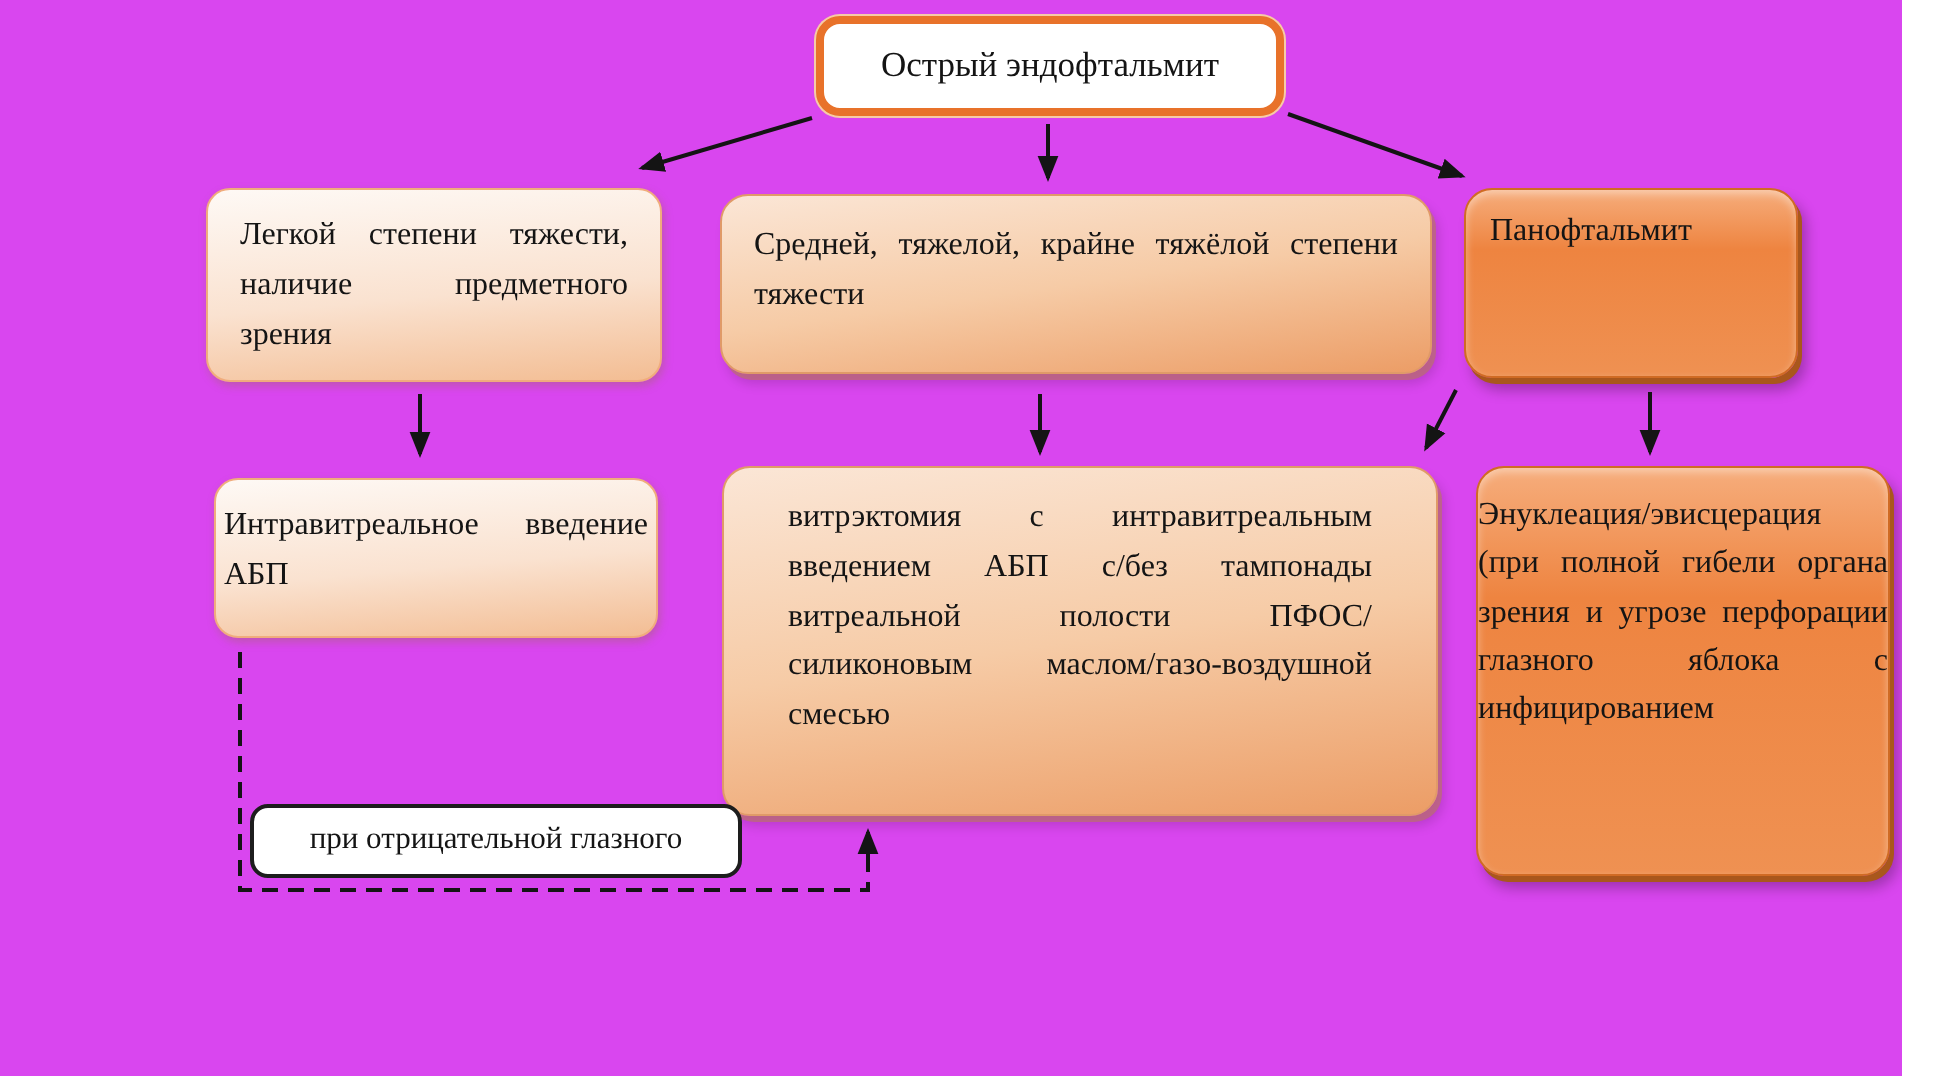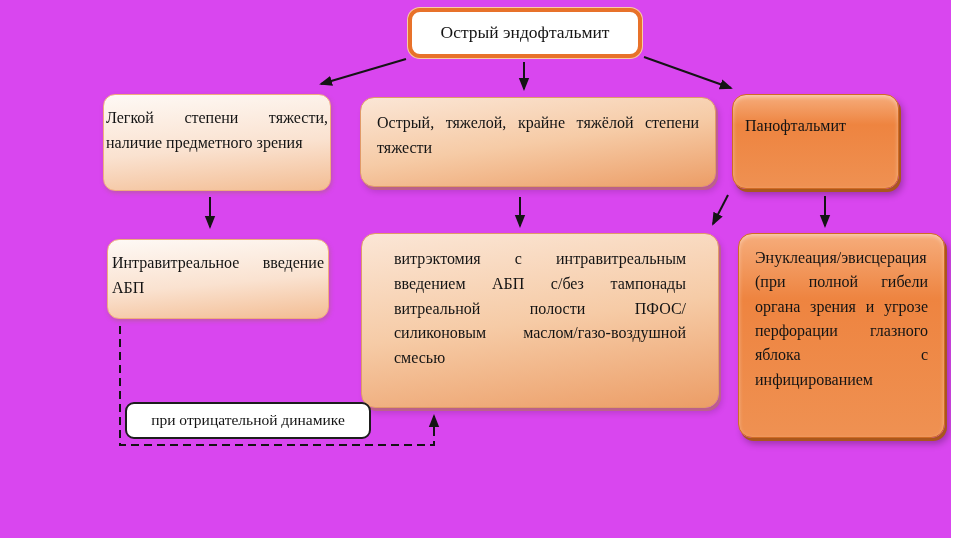--- a/index.html
+++ b/index.html
@@ -44,26 +44,26 @@
     border:1px solid #E09A68;
     border-radius:14px;
     box-shadow:2px 3px 0 0 rgba(185,125,80,.55),3px 5px 6px rgba(0,0,0,.15);
   }
   .dark{
     background:linear-gradient(180deg,#F6AD7C 0%,#EE8440 32%,#EF9152 100%);
     border:1px solid #D06B24;
     border-radius:14px;
     box-shadow:2px 3px 0 0 #A9571C,4px 6px 7px rgba(0,0,0,.28),inset 0 2px 4px rgba(255,255,255,.40);
   }
-  .mild{left:103px;top:94px;width:228px;height:97px;padding:11px 2px;}
+  .mild{left:103px;top:94px;width:228px;height:97px;padding:11px 16px;}
   .moderate{left:360px;top:97px;width:356px;height:90px;padding:13px 16px;}
-  .pan{left:732px;top:94px;width:167px;height:95px;padding:19px 12px;text-align:left;}
+  .pan{left:732px;top:94px;width:167px;height:95px;padding:9px 12px;text-align:left;}
   .intravitreal{left:107px;top:239px;width:222px;height:80px;padding:11px 4px;}
   .vitrectomy{left:361px;top:233px;width:358px;height:175px;padding:13px 32px;}
-  .enucleation{left:738px;top:233px;width:207px;height:205px;padding:12px 16px;line-height:1.52;}
+  .enucleation{left:738px;top:233px;width:207px;height:205px;padding:12px 0;line-height:1.52;}
   .negative{
     left:125px;top:402px;width:246px;height:37px;
     background:#ffffff;
     border:2px solid #1d1d1d;
     border-radius:9px;
     display:flex;align-items:center;justify-content:center;
     font-size:15.5px;
   }
   .connectors{
     position:absolute;left:0;top:0;width:971px;height:538px;
@@ -72,31 +72,31 @@
 </style>
 </head>
 <body>
 
 <div class="canvas">
 
   <div class="node root">Острый эндофтальмит</div>
 
   <div class="node light justify mild">Легкой степени тяжести, наличие предметного зрения</div>
 
-  <div class="node medium justify moderate">Острый, тяжелой, крайне тяжёлой степени тяжести</div>
+  <div class="node medium justify moderate">Средней, тяжелой, крайне тяжёлой степени тяжести</div>
 
   <div class="node dark pan">Панофтальмит</div>
 
   <div class="node light justify intravitreal">Интравитреальное введение АБП</div>
 
   <div class="node medium justify vitrectomy">витрэктомия с интравитреальным введением АБП с/без тампонады витреальной полости ПФОС/силиконовым маслом/газо-воздушной смесью</div>
 
   <div class="node dark justify enucleation">Энуклеация/эвисцерация (при полной гибели органа зрения и угрозе перфорации глазного яблока с инфицированием</div>
 
-  <div class="node negative">при отрицательной динамике</div>
+  <div class="node negative">при отрицательной глазного</div>
 
   <svg class="connectors" viewBox="0 0 971 538" xmlns="http://www.w3.org/2000/svg">
     <defs>
       <marker id="arrow" viewBox="0 0 10 10" refX="8.5" refY="5" markerWidth="6.5" markerHeight="6.5" orient="auto-start-reverse">
         <path d="M0,1 L10,5 L0,9 z" fill="#141414"></path>
       </marker>
     </defs>
     <g stroke="#141414" stroke-width="2" fill="none">
       <line x1="406" y1="59" x2="321" y2="84" marker-end="url(#arrow)"></line>
       <line x1="524" y1="62" x2="524" y2="89" marker-end="url(#arrow)"></line>

